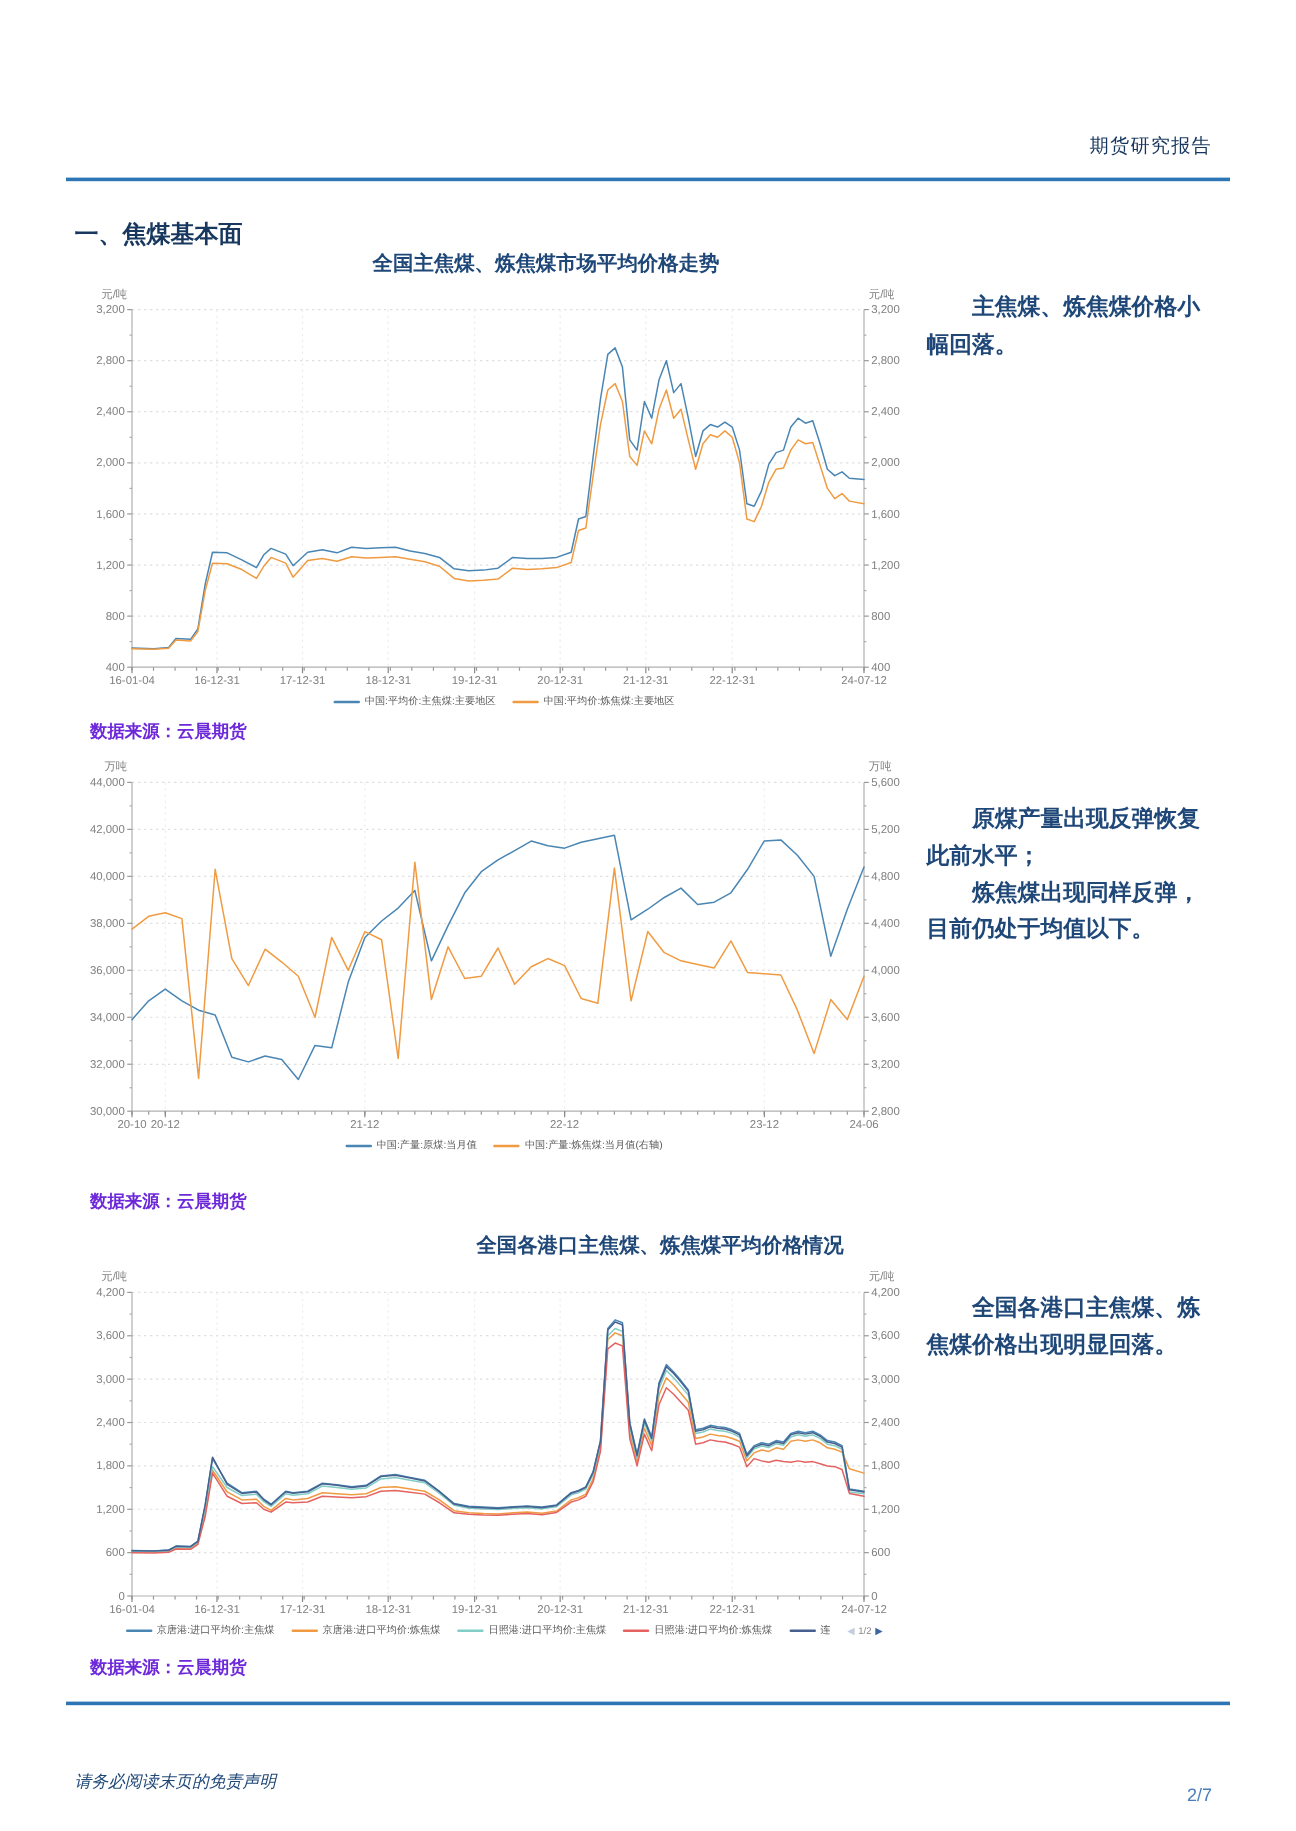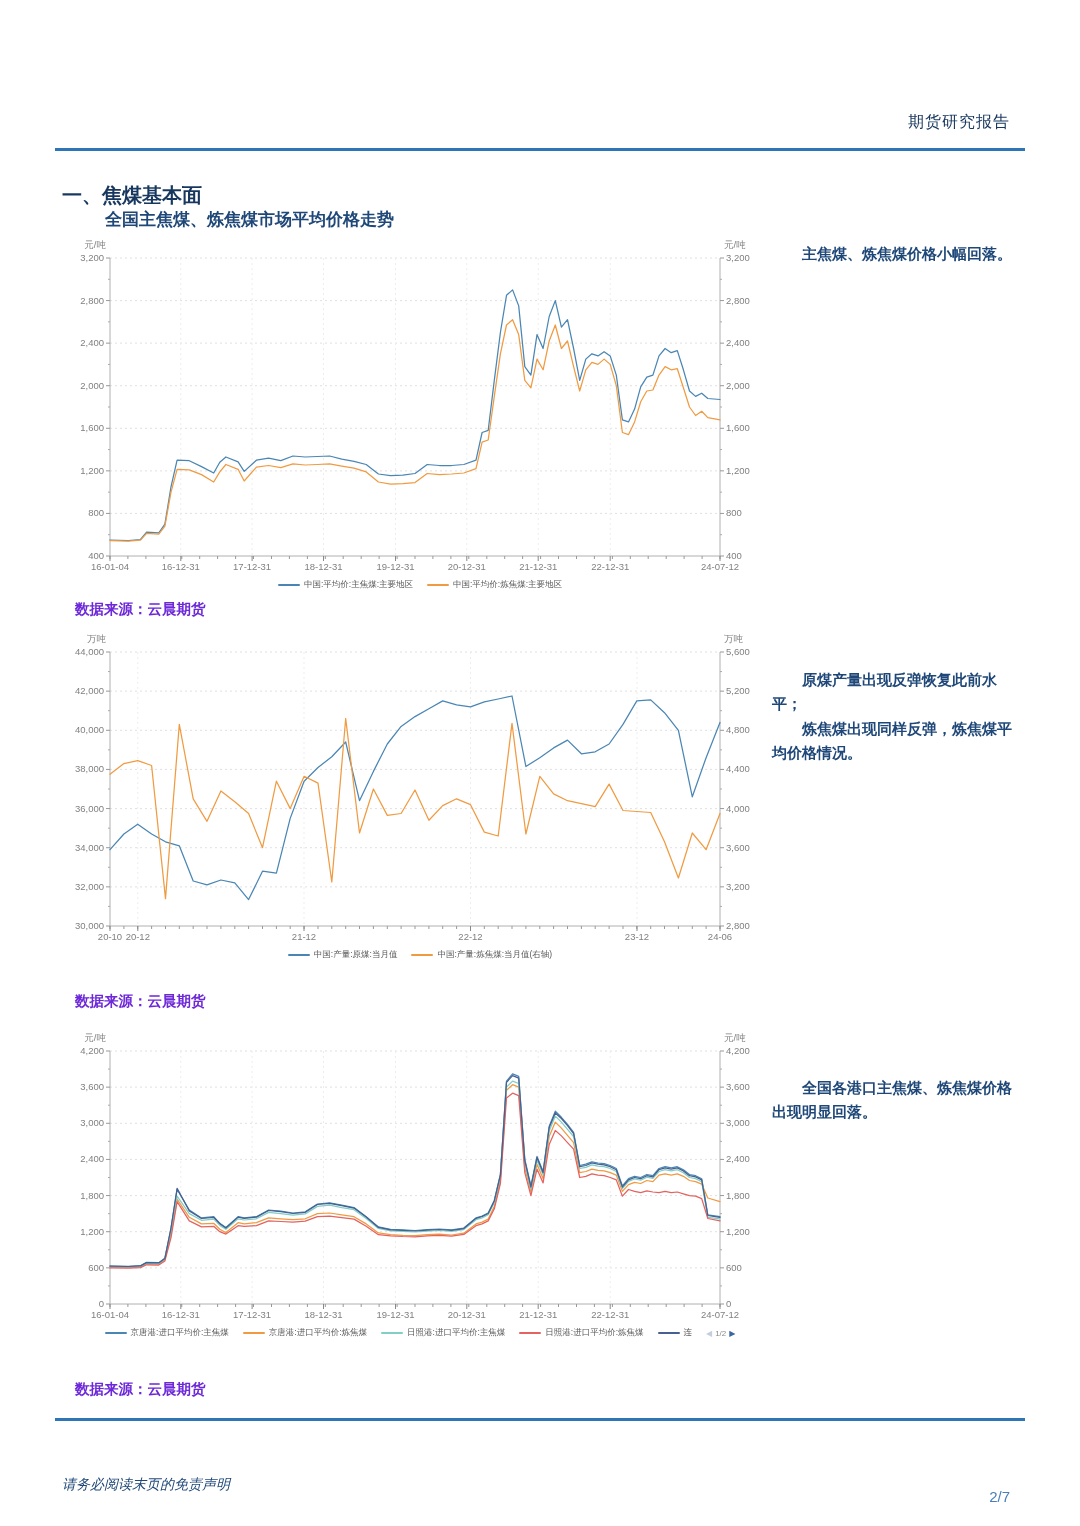--- a/index.html
+++ b/index.html
@@ -5,37 +5,37 @@
   html,body{margin:0;padding:0;background:#ffffff;}
   body{width:1080px;height:1526px;position:relative;font-family:"Liberation Sans",sans-serif;}
   .page{position:absolute;inset:0;background:#fff;overflow:hidden;border-radius:27px;}
 
   .report-header{position:absolute;top:112px;right:70px;font-family:"Liberation Serif",serif;
     font-size:16px;color:#17365d;letter-spacing:1px;}
   .header-rule{position:absolute;top:148px;left:55px;right:55px;height:3px;background:#2e75b6;}
   .section-title{position:absolute;top:158px;left:62px;font-size:20px;font-weight:700;color:#17375e;margin-top:24px;}
 
   .chart-group{position:absolute;left:70px;width:700px;}
-  .chart-title{width:700px;text-align:left;font-size:17px;font-weight:700;color:#1f4878;
+  .chart-title{width:700px;text-align:center;font-size:17px;font-weight:700;color:#1f4878;
     height:26px;line-height:24px;white-space:nowrap;}
   .chart-mount svg{display:block;overflow:visible;}
   .axlab{font-size:9.5px;fill:#808080;font-family:"Liberation Sans",sans-serif;}
 
   .legend{margin-top:2px;display:flex;justify-content:center;align-items:center;gap:14px;height:14px;}
   .legend-item{display:inline-flex;align-items:center;gap:4px;}
   .legend-swatch{display:inline-block;width:22px;height:2px;border-radius:2px;}
   .legend-label{font-size:8.5px;color:#595959;white-space:nowrap;}
   .legend-pager{display:inline-flex;align-items:center;gap:3px;font-size:8px;color:#8a8a8a;}
   .pager-prev{color:#c3cede;font-size:8px;cursor:pointer;}
   .pager-next{color:#3b66a0;font-size:8px;cursor:pointer;}
 
   .source{position:absolute;left:75px;font-size:14.5px;font-weight:700;color:#6d28d9;}
 
   .annotation{position:absolute;left:772px;width:242px;color:#1f4878;
-    font-family:"Liberation Serif",serif;font-weight:700;font-size:15px;line-height:1.62;}
+    font-family:"Liberation Serif",serif;font-weight:700;font-size:19px;line-height:1.62;}
   .annotation p{margin:0;text-indent:2em;}
 
   .footer-rule{position:absolute;top:1418px;left:55px;right:55px;height:3px;background:#2e75b6;}
   .footer-disclaimer{position:absolute;top:1428px;left:62px;font-family:"Liberation Serif",serif;
     font-style:italic;font-weight:400;font-size:14px;color:#1f4878;margin-top:48px;}
   .footer-page{position:absolute;top:1488px;right:70px;font-size:15px;color:#4a7ebb;}
 </style>
 </head>
 <body>
 
@@ -319,25 +319,26 @@
           <span class="legend-label">中国:产量:原煤:当月值</span>
         </span>
         <span class="legend-item">
           <span class="legend-swatch" style="background: rgb(240, 155, 66);"></span>
           <span class="legend-label">中国:产量:炼焦煤:当月值(右轴)</span>
         </span>
       </div>
   </div>
   <div class="annotation" style="top:668px">
     <p>原煤产量出现反弹恢复此前水平；</p>
-    <p>炼焦煤出现同样反弹，炼焦煤平均价格情况。</p>
+    <p>炼焦煤出现同样反弹，目前仍处于均值以下。</p>
   </div>
   <div class="source" style="top:992px">数据来源：云晨期货</div>
 
   <div class="chart-group" style="top:1026px">
+    <div class="chart-title" style="transform:translateX(130px)">全国各港口主焦煤、炼焦煤平均价格情况</div>
     <div class="chart-mount">
         <svg viewBox="0 0 700 298" width="700" height="298">
           <line x1="40" x2="650" y1="241.9" y2="241.9" stroke="#e0e0e0" stroke-dasharray="2 3" stroke-width="1"></line>
           <line x1="40" x2="650" y1="205.7" y2="205.7" stroke="#e0e0e0" stroke-dasharray="2 3" stroke-width="1"></line>
           <line x1="40" x2="650" y1="169.6" y2="169.6" stroke="#e0e0e0" stroke-dasharray="2 3" stroke-width="1"></line>
           <line x1="40" x2="650" y1="133.4" y2="133.4" stroke="#e0e0e0" stroke-dasharray="2 3" stroke-width="1"></line>
           <line x1="40" x2="650" y1="97.3" y2="97.3" stroke="#e0e0e0" stroke-dasharray="2 3" stroke-width="1"></line>
           <line x1="40" x2="650" y1="61.1" y2="61.1" stroke="#e0e0e0" stroke-dasharray="2 3" stroke-width="1"></line>
           <line x1="40" x2="650" y1="25.0" y2="25.0" stroke="#e0e0e0" stroke-dasharray="2 3" stroke-width="1"></line>
           <line x1="110.8" x2="110.8" y1="25" y2="278" stroke="#ededed" stroke-dasharray="2 3" stroke-width="1"></line>

